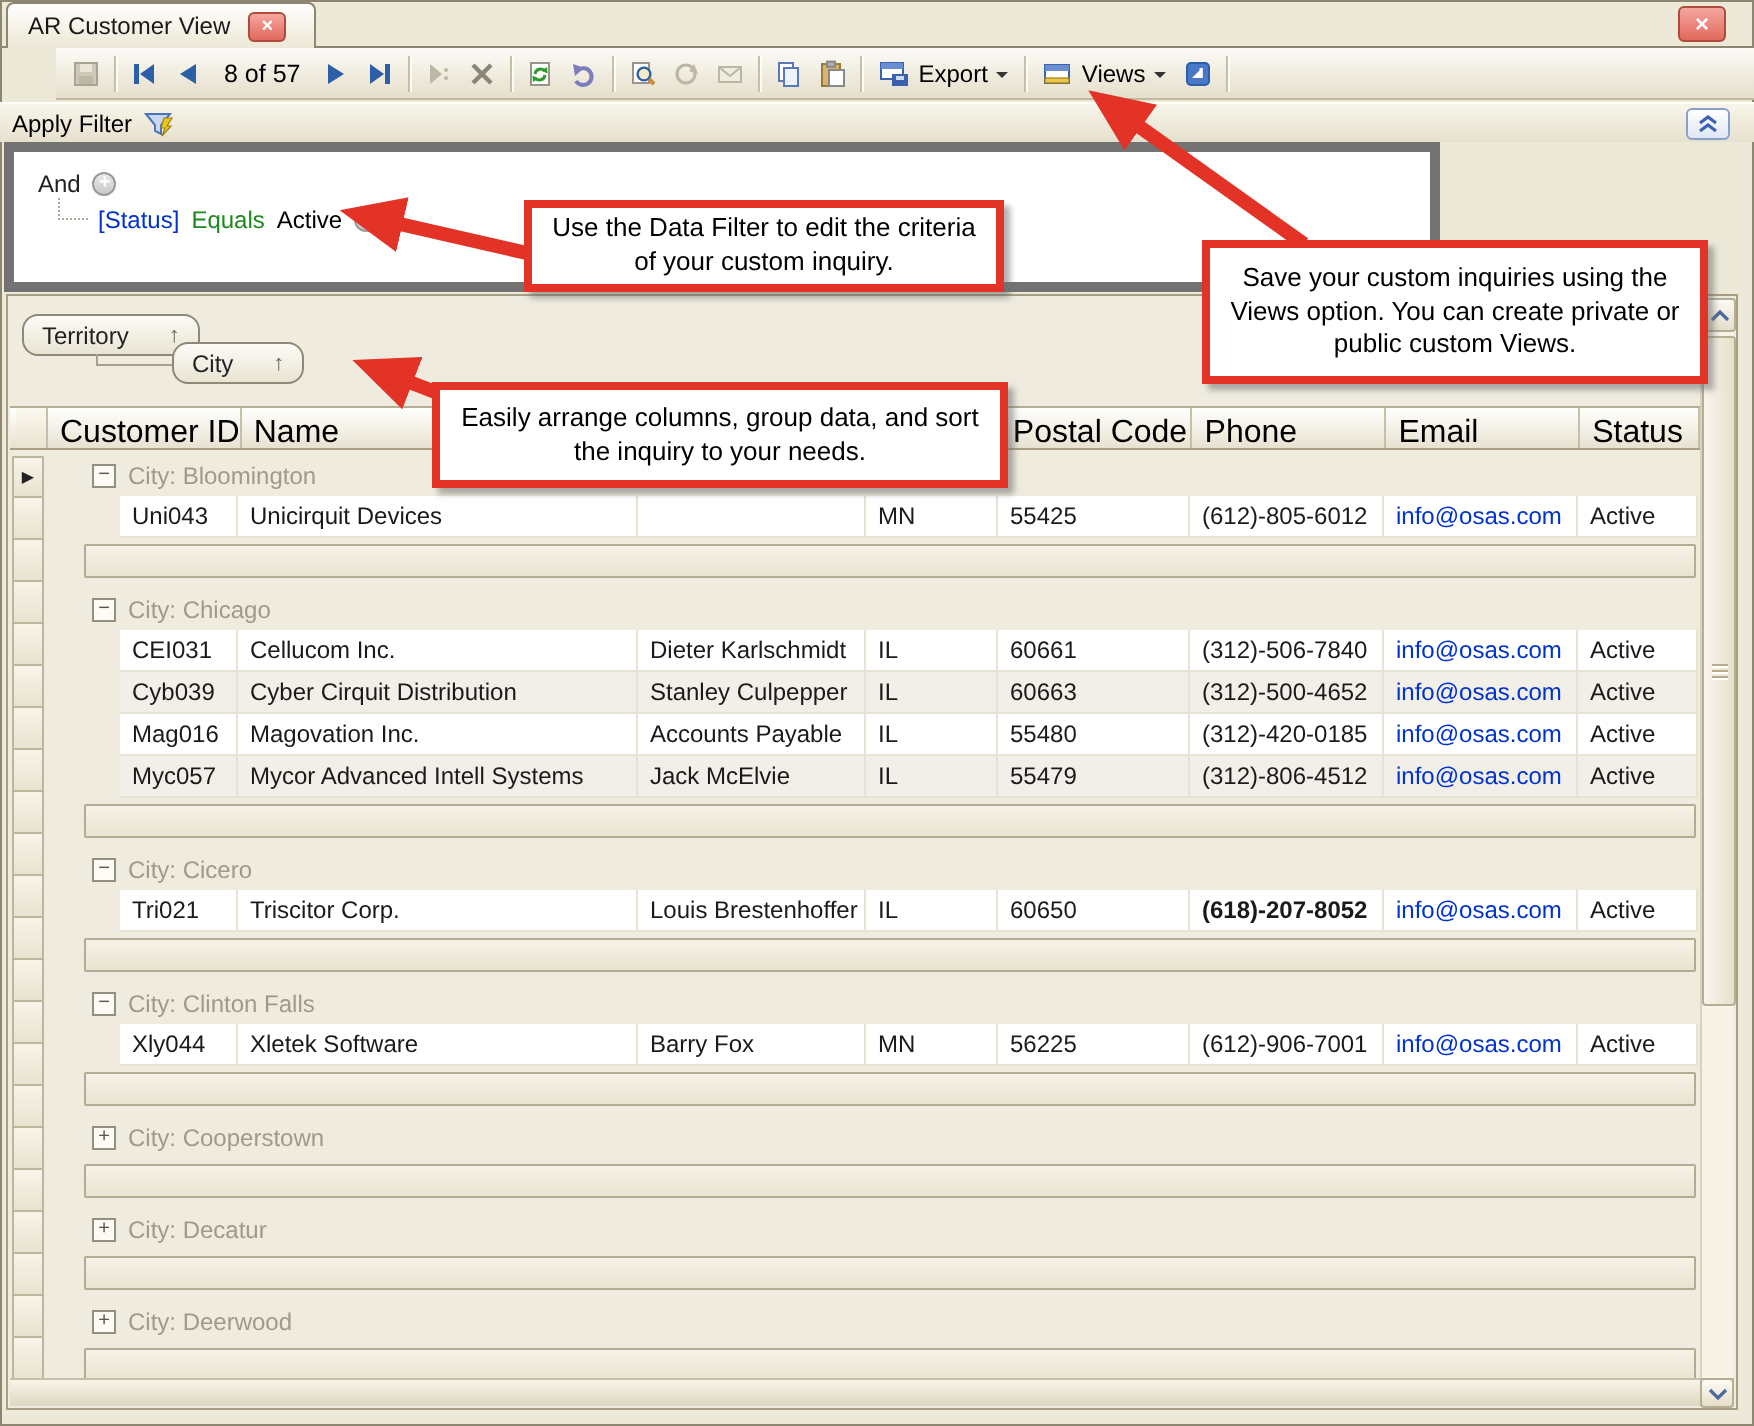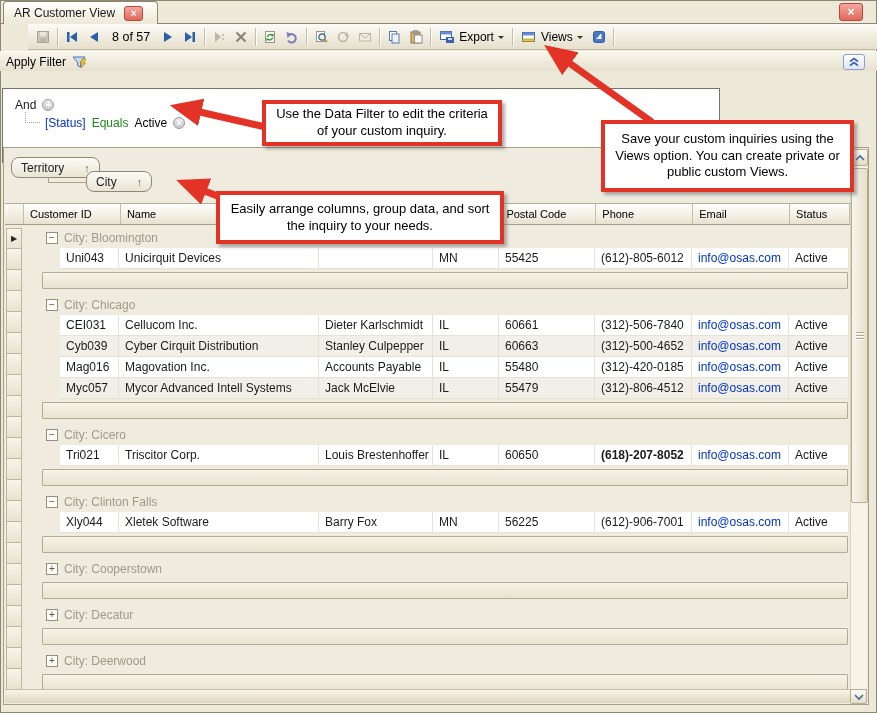--- a/index.html
+++ b/index.html
@@ -34,21 +34,21 @@
 
   
   .filterbar { position:absolute; top:51px; left:0; right:0; height:20px;
                background:linear-gradient(#f8f5eb,#e6e0cd); border-top:1px solid #fffef9;
                display:flex; align-items:center; gap:6px; padding-left:6px; }
   .filterbar .flabel { font-size:12px; color:#000; }
   .collapse-btn { position:absolute; right:12px; top:2px; width:22px; height:16px; border:1px solid #8aa0cc; border-radius:3px;
                   background:linear-gradient(#ffffff,#dfe7f5); display:flex; align-items:center; justify-content:center; }
 
   
-  .filterpanel { position:absolute; top:88px; left:2px; width:718px; height:75px; background:#fff; border:1px solid #737373; }
+  .filterpanel { position:absolute; top:71px; left:2px; width:718px; height:75px; background:#fff; border:5px solid #737373; }
   .frow1 { position:absolute; left:12px; top:9px; display:flex; align-items:center; gap:6px; }
   .fand { color:#222; }
   .circ { width:12px; height:12px; border-radius:50%; border:1px solid #9a9a9a; background:linear-gradient(#e9e9e9,#c9c9c9);
           color:#fff; font-size:10px; font-weight:bold; line-height:10px; text-align:center; }
   .tree-elbow { position:absolute; left:22px; top:23px; width:15px; height:11px;
                 border-left:1px dotted #b0aa98; border-bottom:1px dotted #b0aa98; }
   .frow2 { position:absolute; left:42px; top:27px; display:flex; align-items:center; gap:6px; }
   .ffield { color:#0033cc; } .fcomp { color:#1e8a1e; } .fval { color:#000; }
 
   
@@ -57,21 +57,21 @@
   .groupbtn { position:absolute; height:21px; display:flex; align-items:center; gap:20px; padding:0 9px;
               border:1px solid #8e8876; border-radius:8px; background:linear-gradient(#fcfbf6,#e9e4d3);
               font-size:12px; color:#222; }
   .groupbtn .sort { color:#6a6455; font-size:11px; }
   .gconnector { position:absolute; left:44px; top:29px; width:38px; height:6px;
                 border-left:1px solid #a8a090; border-bottom:1px solid #a8a090; }
 
   .headerrow { position:absolute; left:1px; top:55px; right:18px; height:22px; display:flex; padding-left:3px;
                border-top:1px solid #b5ad94; border-bottom:1px solid #a79e83; background:linear-gradient(#fefefd,#f3f0e5 55%,#e7e1d0); }
   .hsel { width:16px; border-right:1px solid #c6bfa8; background:linear-gradient(#fbf8ee,#e9e3d1); }
-  .hcell { padding:4px 0 0 6px; border-right:1px solid #c6bfa8; font-size:11px; color:#000;
+  .hcell { padding:4px 0 0 6px; border-right:1px solid #c6bfa8; font-size:16px; color:#000;
            white-space:nowrap; overflow:hidden; }
 
   .gridbody { position:absolute; left:1px; top:78px; right:18px; bottom:15px; overflow:hidden; }
   .selstrip { position:absolute; left:1px; top:2px; width:16px; }
   .selcell { width:16px; height:21px; border:1px solid #bdb59c; border-top:none;
              background:linear-gradient(#f8f4e8,#e8e2cf); display:flex; align-items:center; justify-content:center; }
   .selcell:first-child { border-top:1px solid #bdb59c; }
   .curmark { color:#222; font-size:8px; line-height:8px; }
   .gcontent { margin-left:17px; padding-top:2px; }
 

